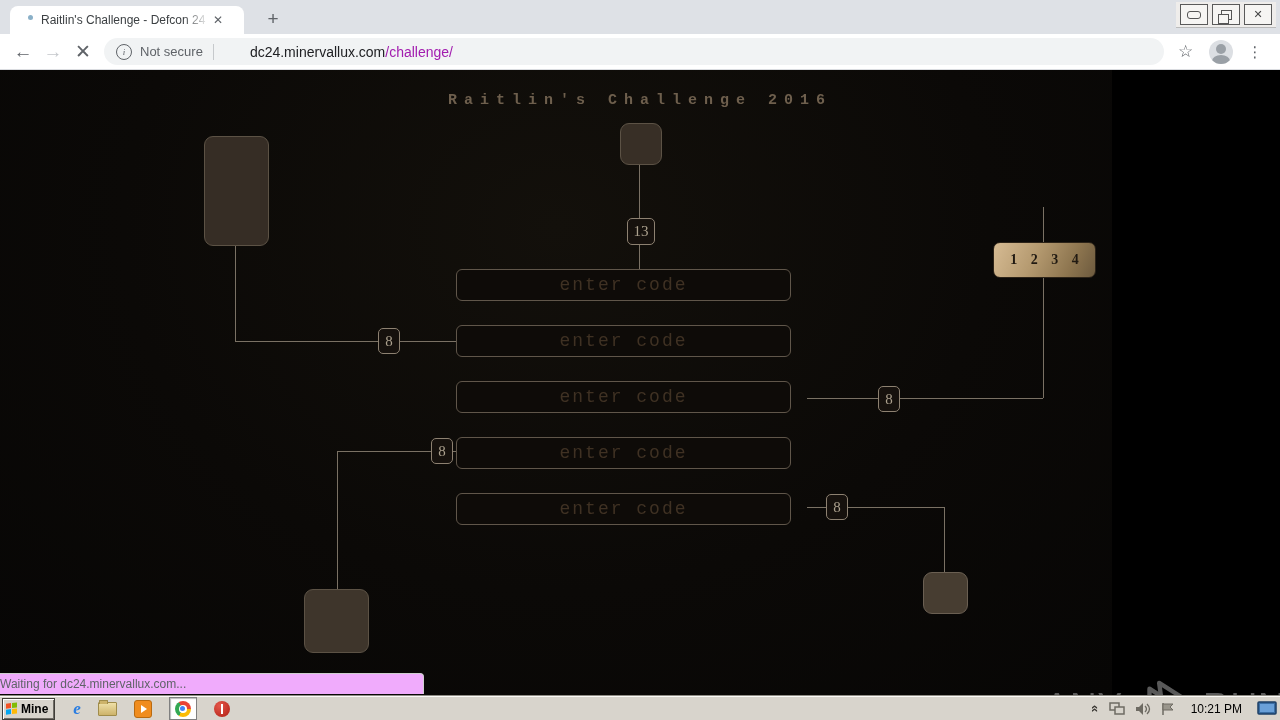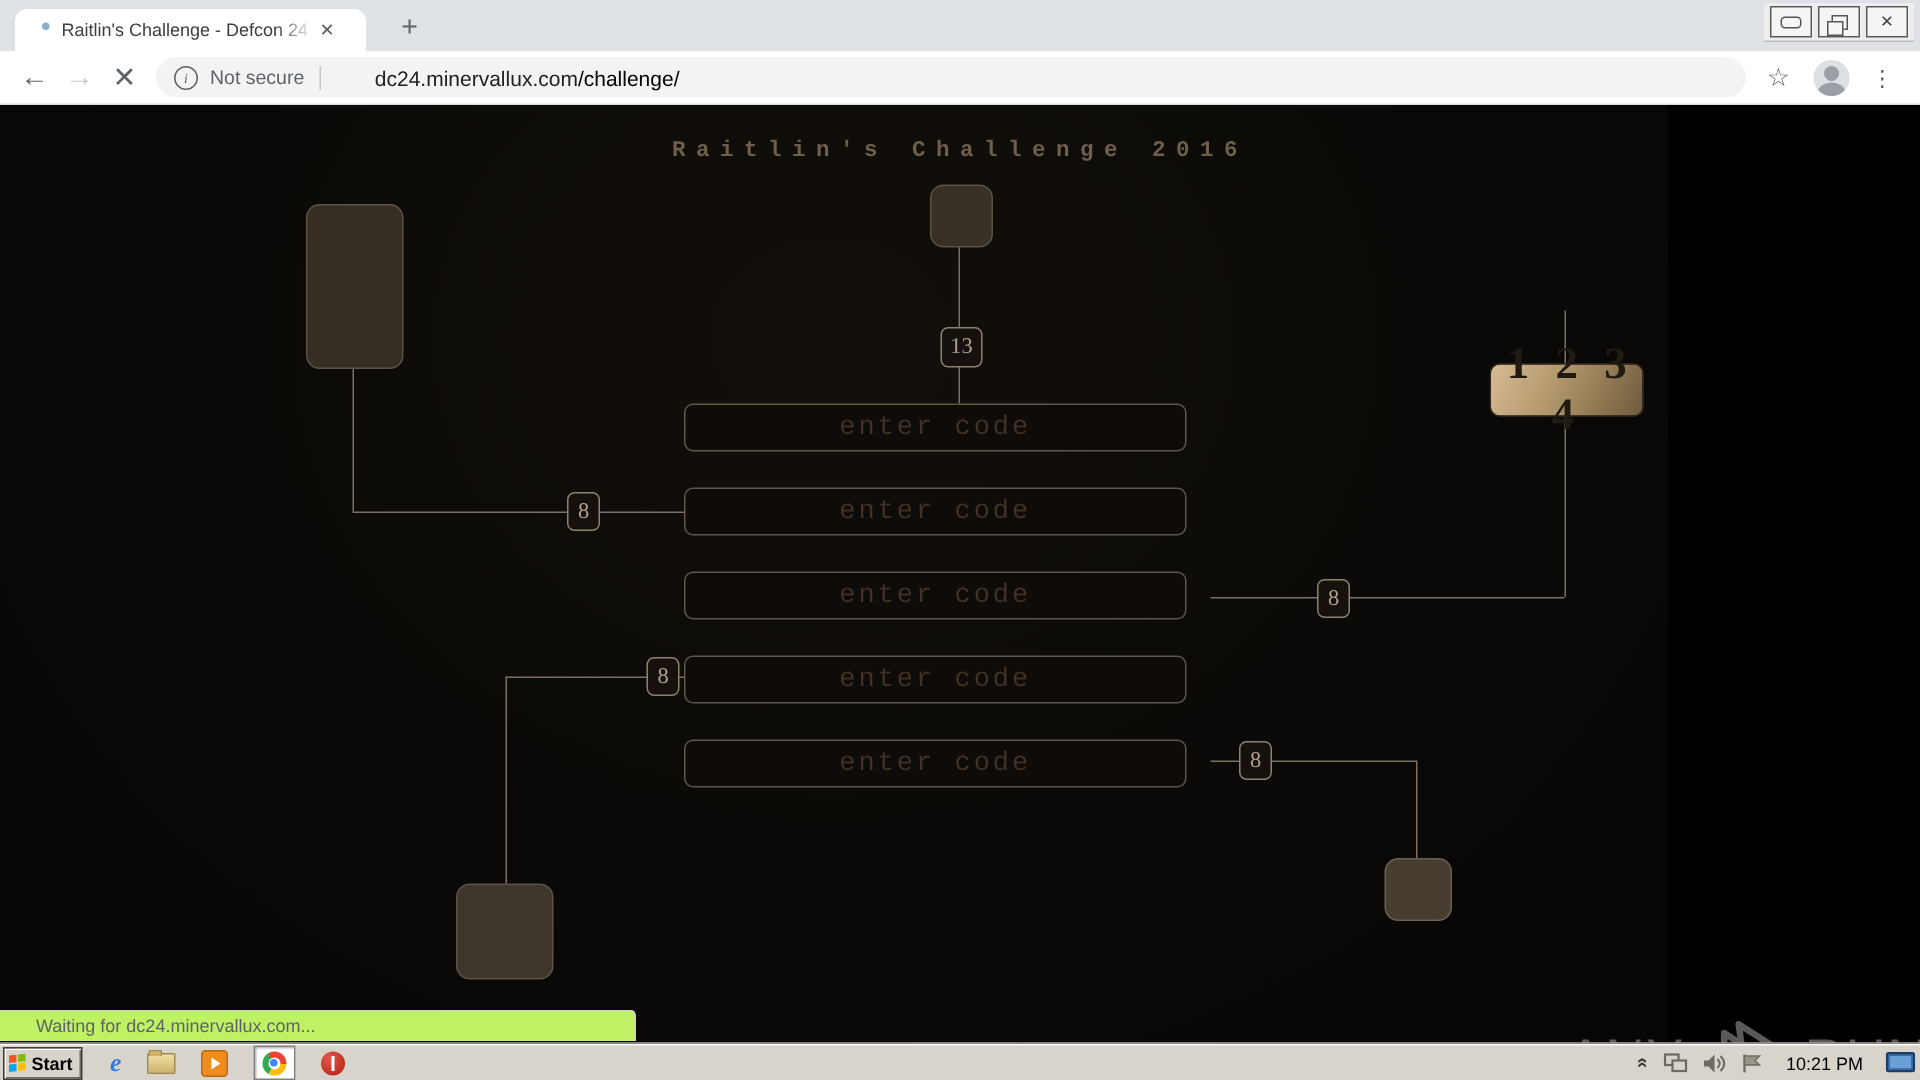--- a/index.html
+++ b/index.html
@@ -30,21 +30,21 @@
   .navbtn{width:30px;text-align:center;font-size:19px;color:#5f6368;}
   .navbtn.disabled{color:#c4c7cb;}
   .omnibox{margin-left:6px;width:1060px;height:27px;background:#f1f3f4;border-radius:14px;
        display:flex;align-items:center;padding:0 12px;box-sizing:border-box;}
   .info-icon{width:14px;height:14px;border:1.4px solid #5f6368;border-radius:50%;color:#5f6368;
        font-size:9px;font-family:"Liberation Serif",serif;display:flex;align-items:center;
        justify-content:center;font-style:italic;flex:0 0 auto;}
   .sec-label{color:#5f6368;font-size:13px;margin:0 10px 0 8px;}
   .omni-divider{width:1px;height:16px;background:#c6c9cc;margin-right:10px;}
   .url-host{color:#202124;font-size:14px;margin-left:26px;}
-  .url-path{color:#000000;font-size:14px;}
+  .url-path{color:#a21caf;font-size:14px;}
   .star{margin-left:14px;font-size:17px;color:#5f6368;}
   .avatar{width:24px;height:24px;border-radius:50%;background:#dcdfe3;margin-left:16px;position:relative;overflow:hidden;}
   .avatar:before{content:"";position:absolute;left:7px;top:4px;width:10px;height:10px;border-radius:50%;background:#9aa0a6;}
   .avatar:after{content:"";position:absolute;left:3px;top:15px;width:18px;height:12px;border-radius:50%;background:#9aa0a6;}
   .menu-dots{margin-left:14px;font-size:15px;color:#5f6368;letter-spacing:0;}
 
   
   .page{left:0;top:70px;width:1112px;height:625px;
        background:radial-gradient(ellipse at 50% 25%,#13100b 0%,#0b0907 55%,#070605 100%);}
   .page-title{left:0;top:22px;width:1280px;text-align:center;
@@ -55,28 +55,28 @@
   .badge{background:#16110d;border:1px solid #8d8171;border-radius:5px;color:#aba08d;
        font-family:"Liberation Serif",serif;font-size:15px;display:flex;align-items:center;
        justify-content:center;box-sizing:border-box;}
   .code-input{left:456px;width:335px;height:32px;box-sizing:border-box;background:#0e0b08;
        border:1px solid #60564a;border-radius:6px;text-align:center;color:#a3927c;
        font-family:"Liberation Mono",monospace;font-size:18px;letter-spacing:2px;outline:none;}
   .code-input::placeholder{color:#3f3123;opacity:1;}
   .code-display{left:993px;top:172px;width:101px;height:34px;border-radius:7px;
        background:linear-gradient(115deg,#d6bb93 0%,#b59a70 40%,#8d754f 75%,#6d5a3e 100%);
        border:1px solid #2c2318;display:flex;align-items:center;justify-content:center;
-       font-family:"Liberation Serif",serif;font-size:30px;font-weight:bold;color:#211a12;
+       font-family:"Liberation Serif",serif;font-size:14px;font-weight:bold;color:#211a12;
        letter-spacing:5px;text-indent:5px;text-align:center;}
   .watermark{left:1036px;top:610px;display:flex;align-items:center;gap:2px;opacity:0.8;}
   .wm-text{font-size:45px;color:#707070;transform:scaleX(0.82);letter-spacing:1px;
        font-family:"Liberation Sans",sans-serif;}
-  .status-bubble{left:0;top:673px;width:424px;height:21px;background:#bef264;
+  .status-bubble{left:0;top:673px;width:424px;height:21px;background:#f0abfc;
        border:1px solid #cfcfcf;border-left:none;border-bottom:none;border-radius:0 4px 0 0;
-       box-sizing:border-box;font-size:12px;color:#5f6368;display:flex;align-items:center;padding-left:24px;}
+       box-sizing:border-box;font-size:12px;color:#5f6368;display:flex;align-items:center;padding-left:0;}
 
   
   .taskbar{left:0;top:695px;width:1280px;height:25px;background:#d8d4cc;
        border-top:1px solid #8f8c84;box-shadow:inset 0 1px 0 #fbfaf7;display:flex;align-items:center;}
   .start-btn{margin-left:2px;height:20px;padding:0 6px 0 3px;display:flex;align-items:center;gap:3px;
        background:#d8d4cc;border:1px solid #403e39;
        box-shadow:inset 1px 1px 0 #ffffff,inset -1px -1px 0 #6e6b64;font-weight:bold;font-size:12px;color:#000;}
   .winflag{width:12px;height:12px;display:grid;grid-template-columns:5px 5px;grid-template-rows:5px 5px;
        gap:1px;transform:skewY(-6deg);}
   .winflag span:nth-child(1){background:#f35325}.winflag span:nth-child(2){background:#81bc06}
@@ -188,21 +188,21 @@
 <div class="abs status-bubble">Waiting for dc24.minervallux.com...</div>
 
 <div class="abs taskbar">
   <div class="start-btn">
     <span class="winflag">
         <span></span>
         <span></span>
         <span></span>
         <span></span>
       </span>
-    <span>Start</span>
+    <span>Mine</span>
   </div>
   <div class="ql">
     <span class="ie-icon">e</span>
     <span class="folder-icon"></span>
     <span class="media-icon">
         <i></i>
       </span>
     <span class="chrome-btn">
         <span class="chrome-icon"></span>
       </span>

